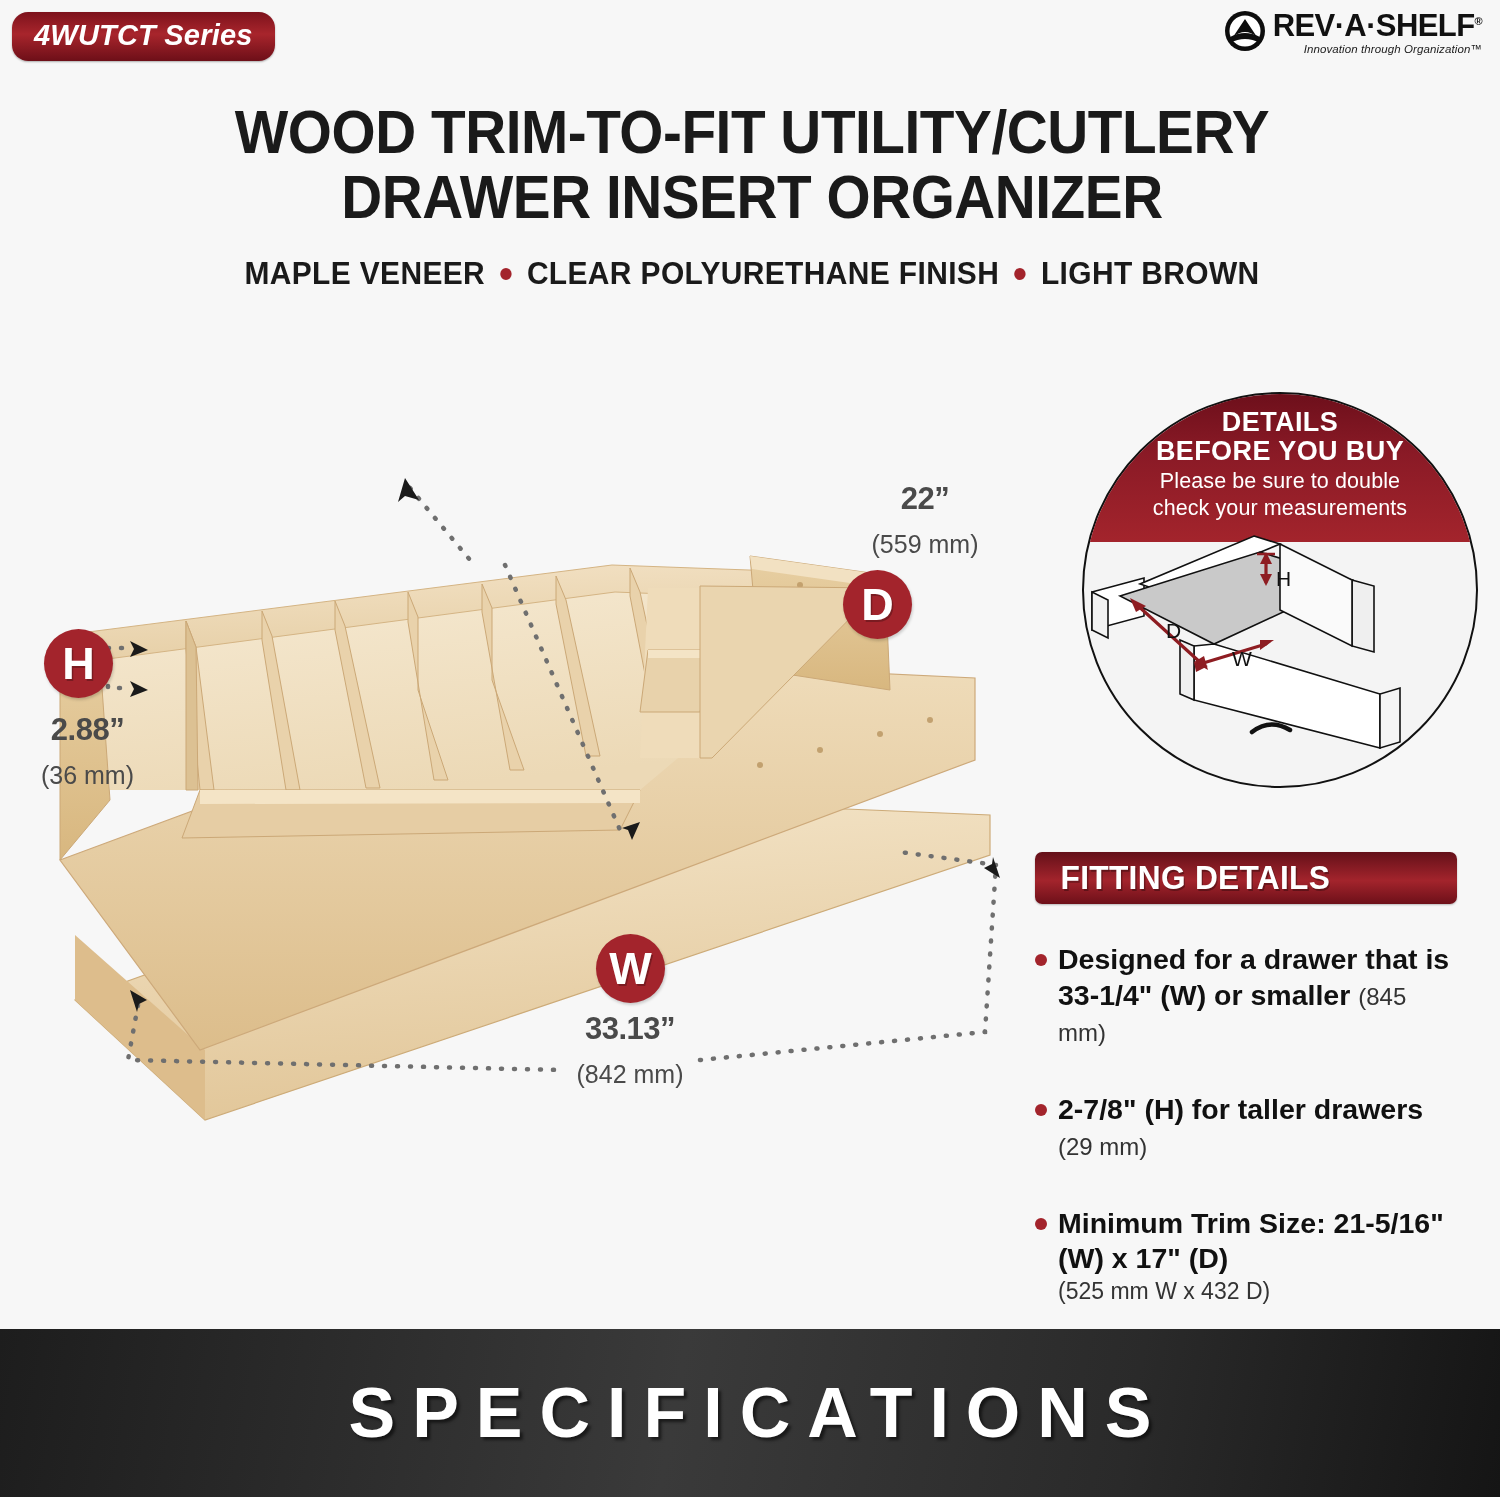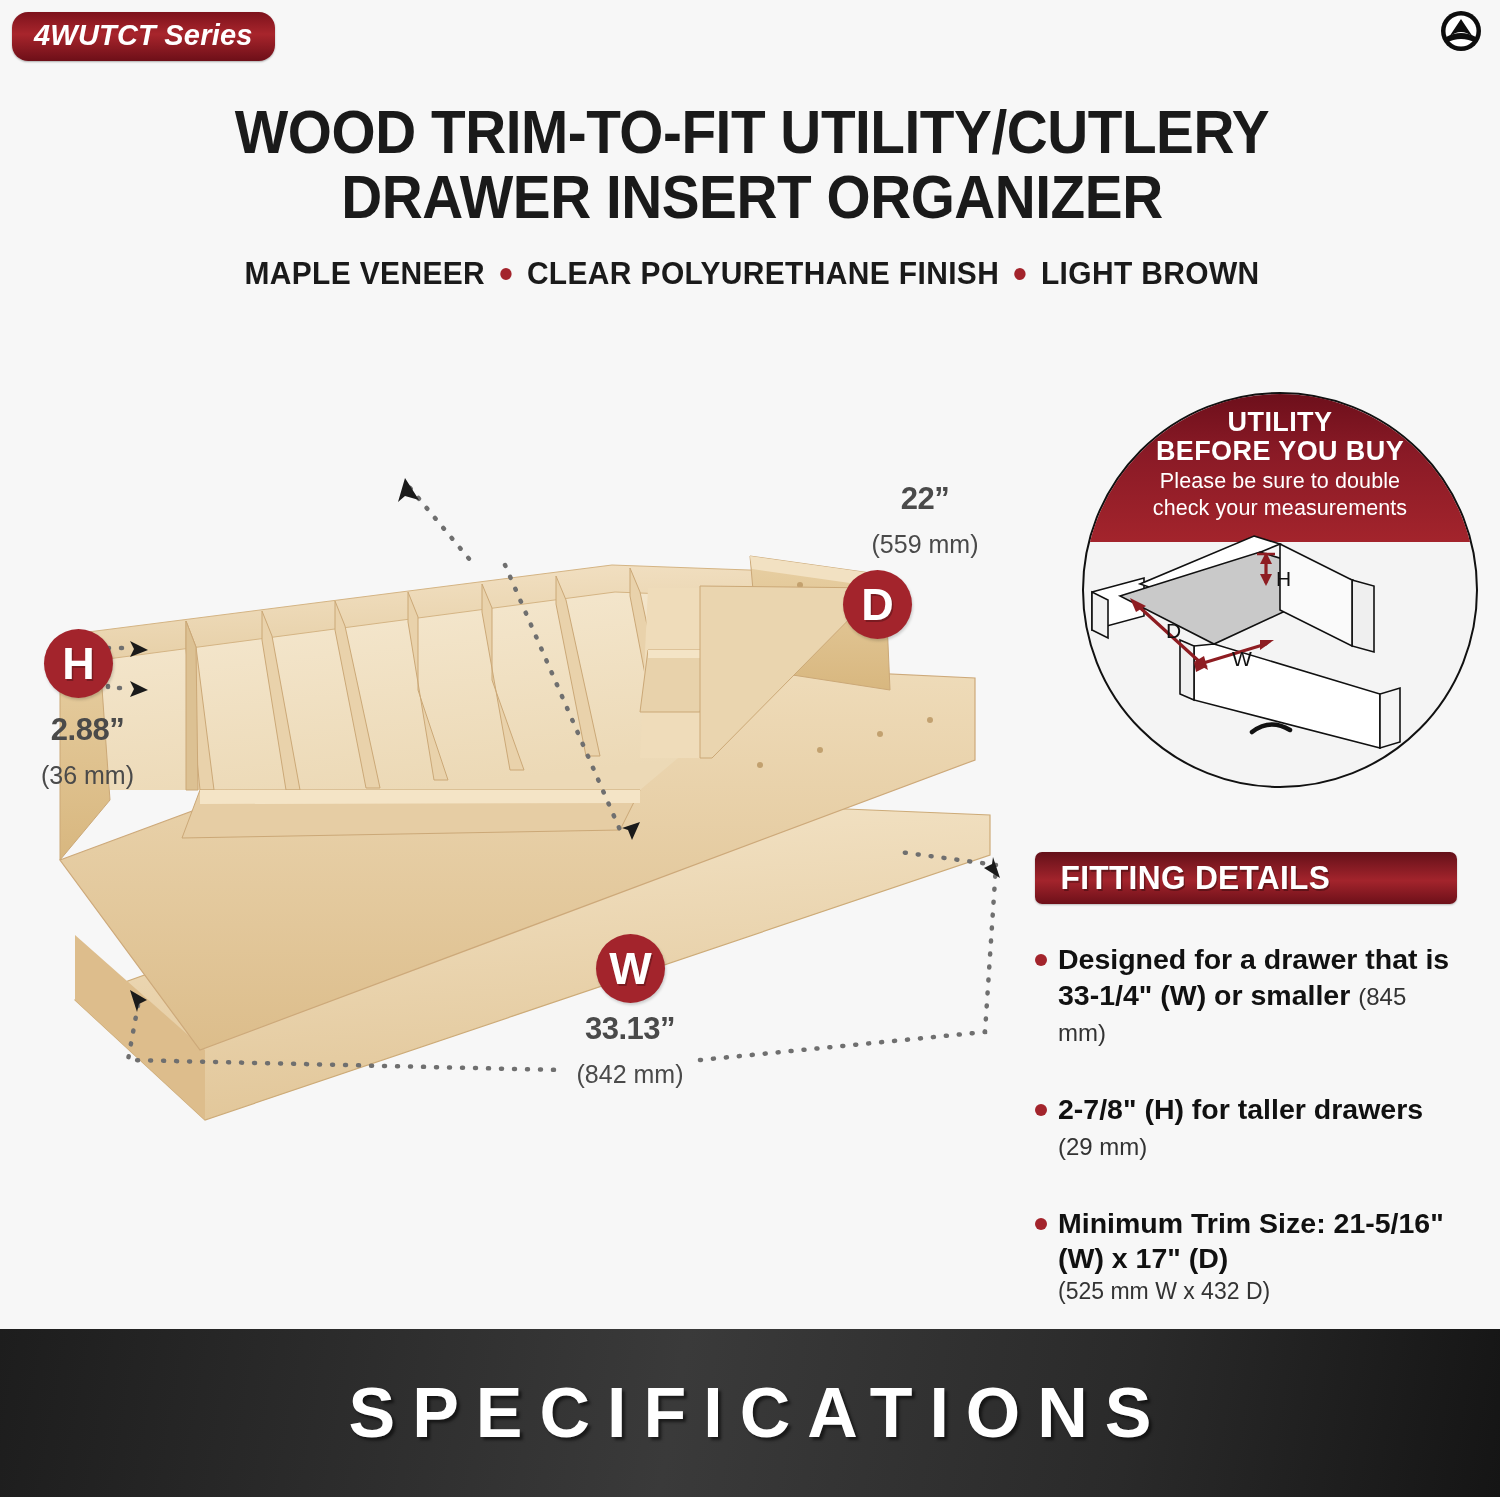--- a/index.html
+++ b/index.html
@@ -240,20 +240,24 @@
   <div class="series-badge">4WUTCT Series</div>
 
   <div class="logo">
     <span class="logo-mark">
       <svg width="42" height="42" viewBox="0 0 42 42">
         <circle cx="21" cy="21" r="20" fill="#0d0d0d"></circle>
         <circle cx="21" cy="21" r="15.5" fill="#ffffff"></circle>
         <path d="M21 9 L33 27 Q27 22 21 22 Q15 22 9 27 Z" fill="#0d0d0d"></path>
         <path d="M6 27 Q21 19 36 27 L36 33 Q21 25 6 33 Z" fill="#0d0d0d"></path>
       </svg>
+    </span>
+    <span class="logo-text-wrap">
+      <span class="logo-word"><span>REV·A·SHELF</span><sup class="logo-reg">®</sup></span>
+      <span class="logo-tag">Innovation through Organization™</span>
     </span>
   </div>
 
   <div class="title-block">
     <div class="title-line">WOOD TRIM-TO-FIT UTILITY/CUTLERY</div>
     <div class="title-line">DRAWER INSERT ORGANIZER</div>
     <div class="subtitle">
       <span>MAPLE VENEER</span>
       <span class="sub-dot"></span>
       <span>CLEAR POLYURETHANE FINISH</span>
@@ -381,21 +385,21 @@
   </div>
 
   <div class="dim-circle" id="marker-d">D</div>
   <div class="dim-text" id="dim-d-text">
     <div class="dim-main">22”</div>
     <div class="dim-sub">(559 mm)</div>
   </div>
 
   <div class="reminder">
     <div class="reminder-top">
-      <div class="rem-h1">UTILITY</div>
+      <div class="rem-h1">DETAILS</div>
       <div class="rem-h1">BEFORE YOU BUY</div>
       <div class="rem-p">Please be sure to double</div>
       <div class="rem-p">check your measurements</div>
     </div>
 
     <svg class="reminder-ill" width="392" height="252" viewBox="0 0 392 252">
 
       <g stroke="#111" stroke-width="1.6" fill="#ffffff">
 
         <polygon points="8,58 60,44 60,82 8,96"></polygon>

